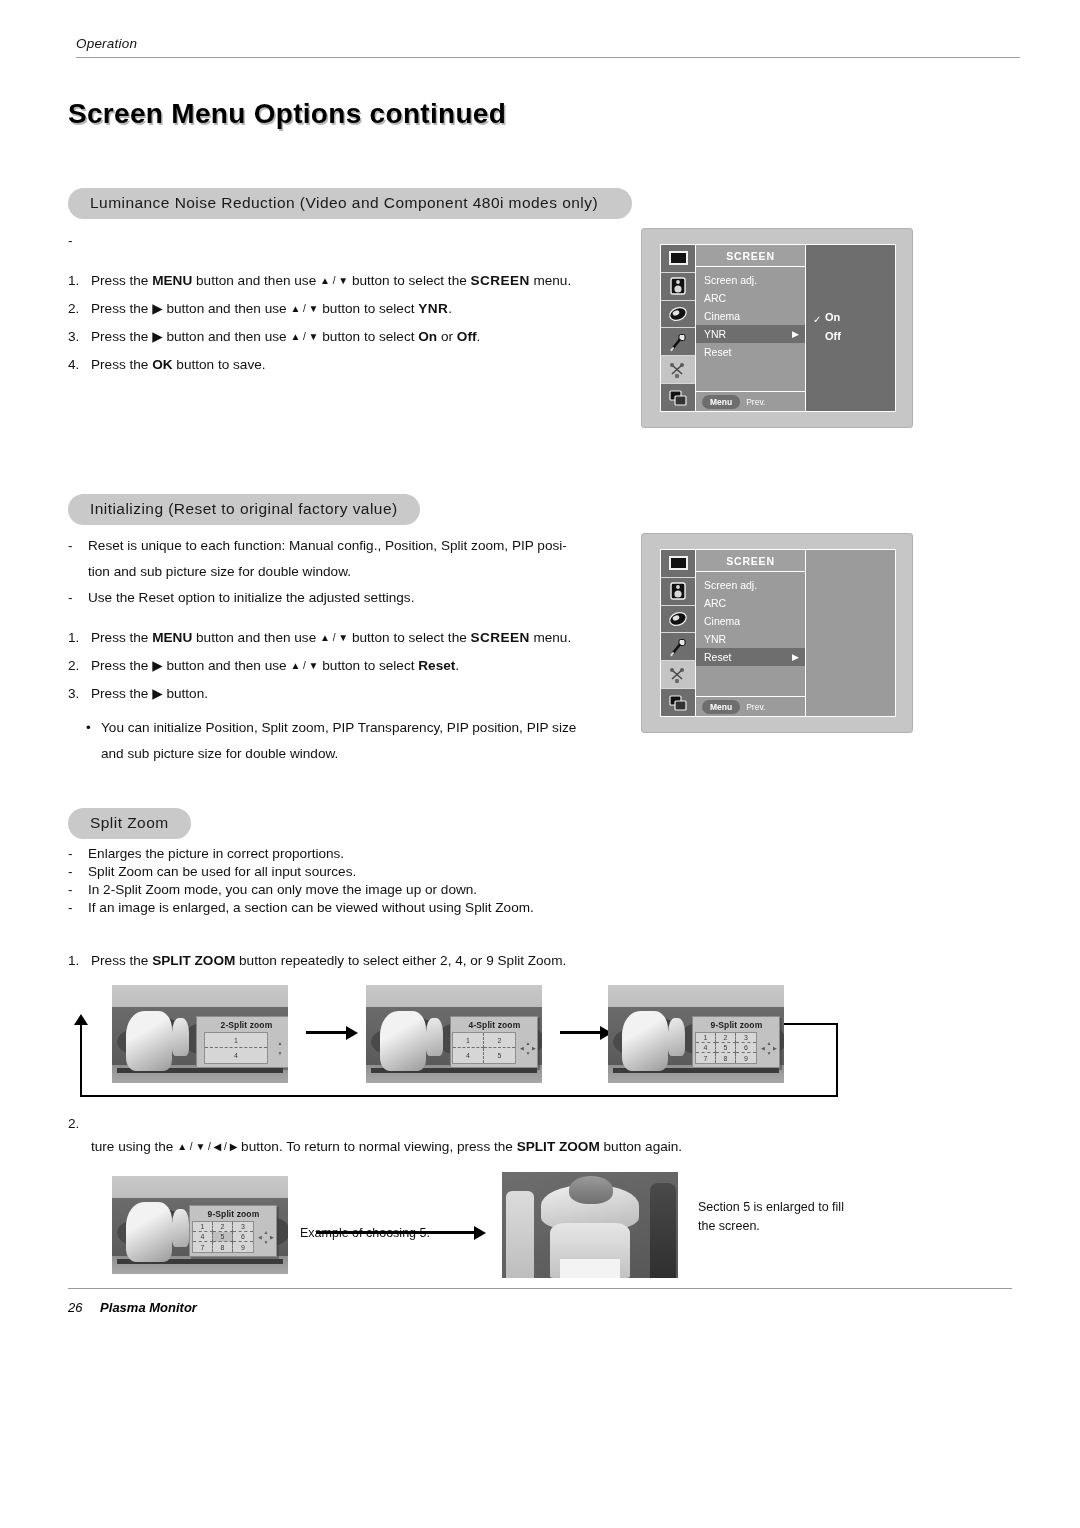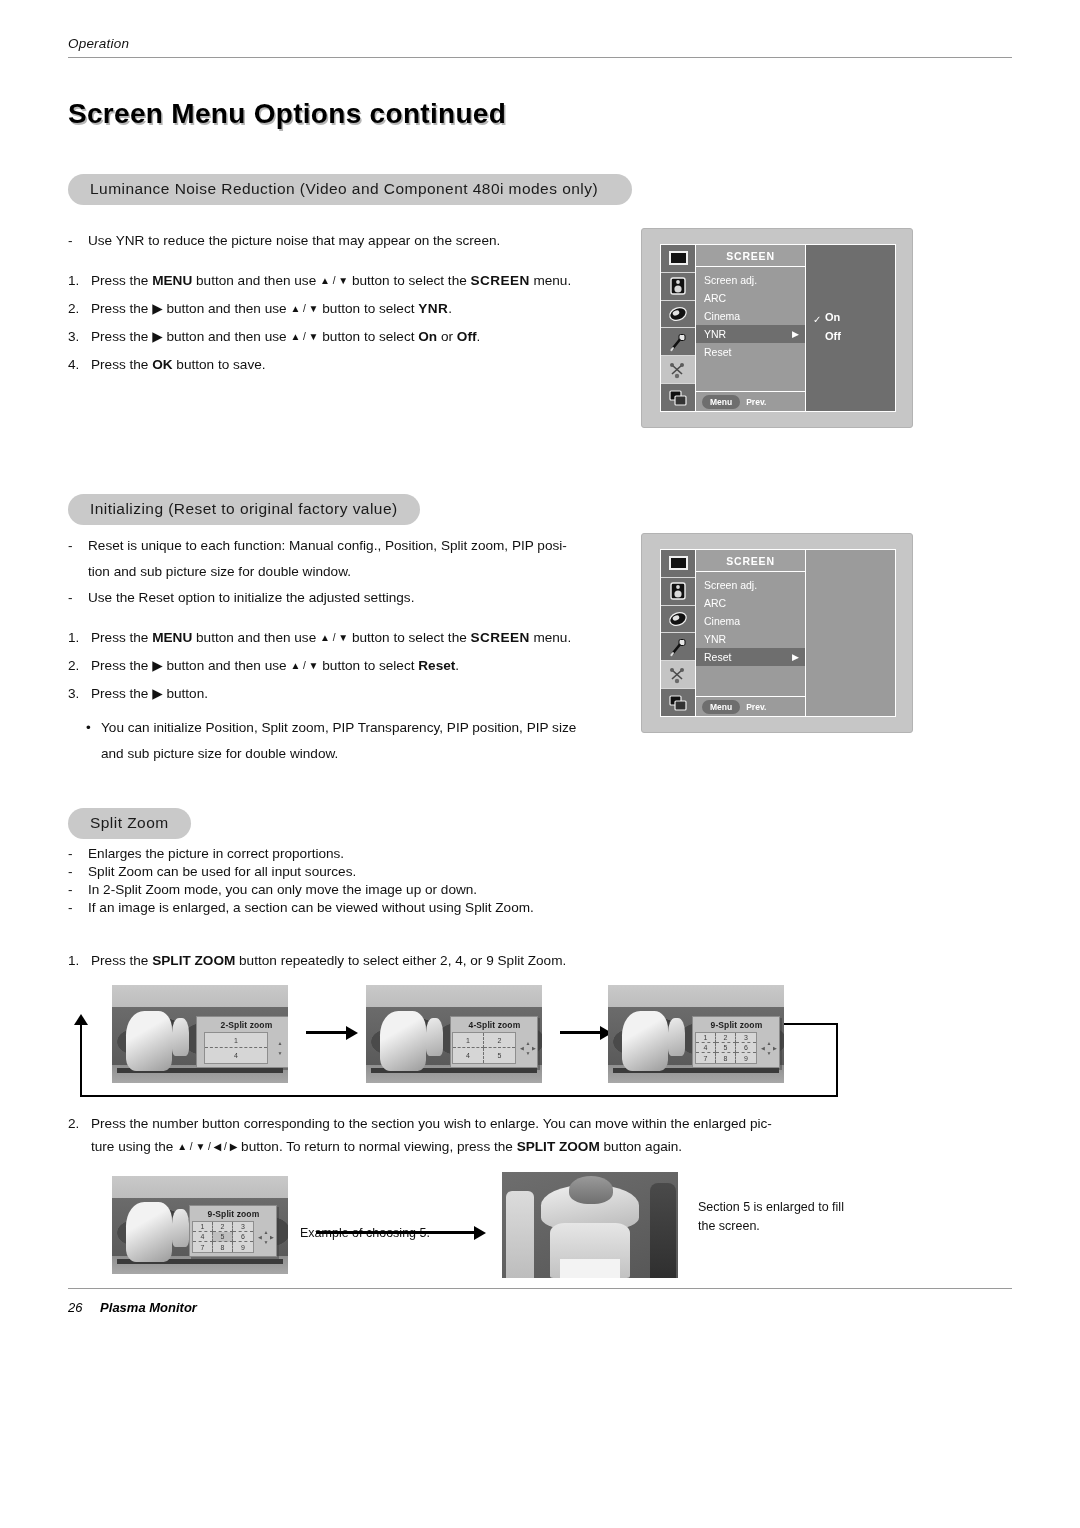--- a/index.html
+++ b/index.html
@@ -8,21 +8,21 @@
     width:1080px; height:1528px;
     background:#ffffff;
     font-family:"Liberation Sans", sans-serif;
     color:#000;
     position:relative;
     overflow:hidden;
   }
 
   
   .page-head {
-    position:absolute; left:68px; top:36px; width:944px;
+    position:absolute; left:76px; top:36px; width:944px;
   }
   .head-label {
     font-style:italic; font-size:13.5px; color:#111; letter-spacing:.2px;
   }
   .head-rule {
     margin-top:6px; height:1px; background:#9a9a9a; width:944px;
   }
   .page-title {
     position:absolute; left:68px; top:98px;
     font-size:28px; font-weight:bold; letter-spacing:.3px;
@@ -103,21 +103,21 @@
   .osd-item .arrow { font-size:9px; }
   .osd-foot {
     height:20px; display:flex; align-items:center; gap:6px;
     padding-left:6px;
     border-top:1px solid #ffffff;
   }
   .osd-btn {
     background:#6e6e6e; color:#ffffff; font-size:8.5px; font-weight:bold;
     border-radius:8px; padding:2px 8px;
   }
-  .osd-foot-lbl { color:#ffffff; font-size:8.5px; font-weight:bold;text-align:center; }
+  .osd-foot-lbl { color:#ffffff; font-size:8.5px; font-weight:normal;text-align:center; }
   .osd-right {
     flex:1; background:#6e6e6e; position:relative;
   }
   .osd-opt {
     position:absolute; font-size:11px; color:#ffffff; font-weight:bold;
   }
   .osd-check { position:absolute; font-size:10px; color:#ffffff; }
 
   
   .ic-screen { width:19px; height:14px; background:#111; border:2px solid #f0f0f0; }
@@ -236,28 +236,27 @@
 </style>
 </head>
 <body>
 
 <div class="page-head">
   <div class="head-label">Operation</div>
   <div class="head-rule"></div>
 </div>
 <div class="page-title">Screen Menu Options continued</div>
 
-<div style="position:absolute;left:68px;top:174px;">
+<div style="position:absolute;left:68px;top:188px;">
   <span class="pill wide">Luminance Noise Reduction (Video  and Component 480i modes only)</span>
 </div>
 
 <div class="body-text" style="position:absolute;left:68px;top:228px;width:560px;">
   <div class="dash-line">
     <span class="mk">-</span>
-    <span>Use YNR to reduce the picture noise that may appear on the screen.</span>
   </div>
   <div style="height:12px;"></div>
   <div class="num-line">
     <span class="mk">1.</span>
     <span><span>Press the </span><b class="bold">MENU</b><span> button and then use </span><span class="tri">▲ / ▼</span><span> button to select the </span><b class="screenword">SCREEN</b><span> menu.</span></span>
   </div>
   <div class="num-line">
     <span class="mk">2.</span>
     <span><span>Press the ▶ button and then use </span><span class="tri">▲ / ▼</span><span> button to select </span><b class="screenword">YNR</b><span>.</span></span>
   </div>
@@ -599,21 +598,21 @@
           </div>
       </div>
     </div>
   </div>
 </div>
 
 <div class="body-text" style="position:absolute;left:68px;top:1110px;width:800px;line-height:23px;">
   <div class="num-line">
     <span class="mk">2.</span>
     <span>
-      <span>Press the number button corresponding to the section you wish to enlarge. You can move within the enlarged pic-</span><br>
+      <br>
       <span>ture using the </span><span class="tri">▲ / ▼ / ◀ / ▶</span><span> button. To return to normal viewing, press the </span><b class="bold">SPLIT ZOOM</b><span> button again.</span>
     </span>
   </div>
 </div>
 
 <div style="position:absolute;left:68px;top:1176px;width:800px;height:106px;">
 
   <div class="photo" style="position:absolute;left:44px;top:0px;width:176px;height:98px;">
     <div class="sky"></div>
     <div class="trees"></div>

